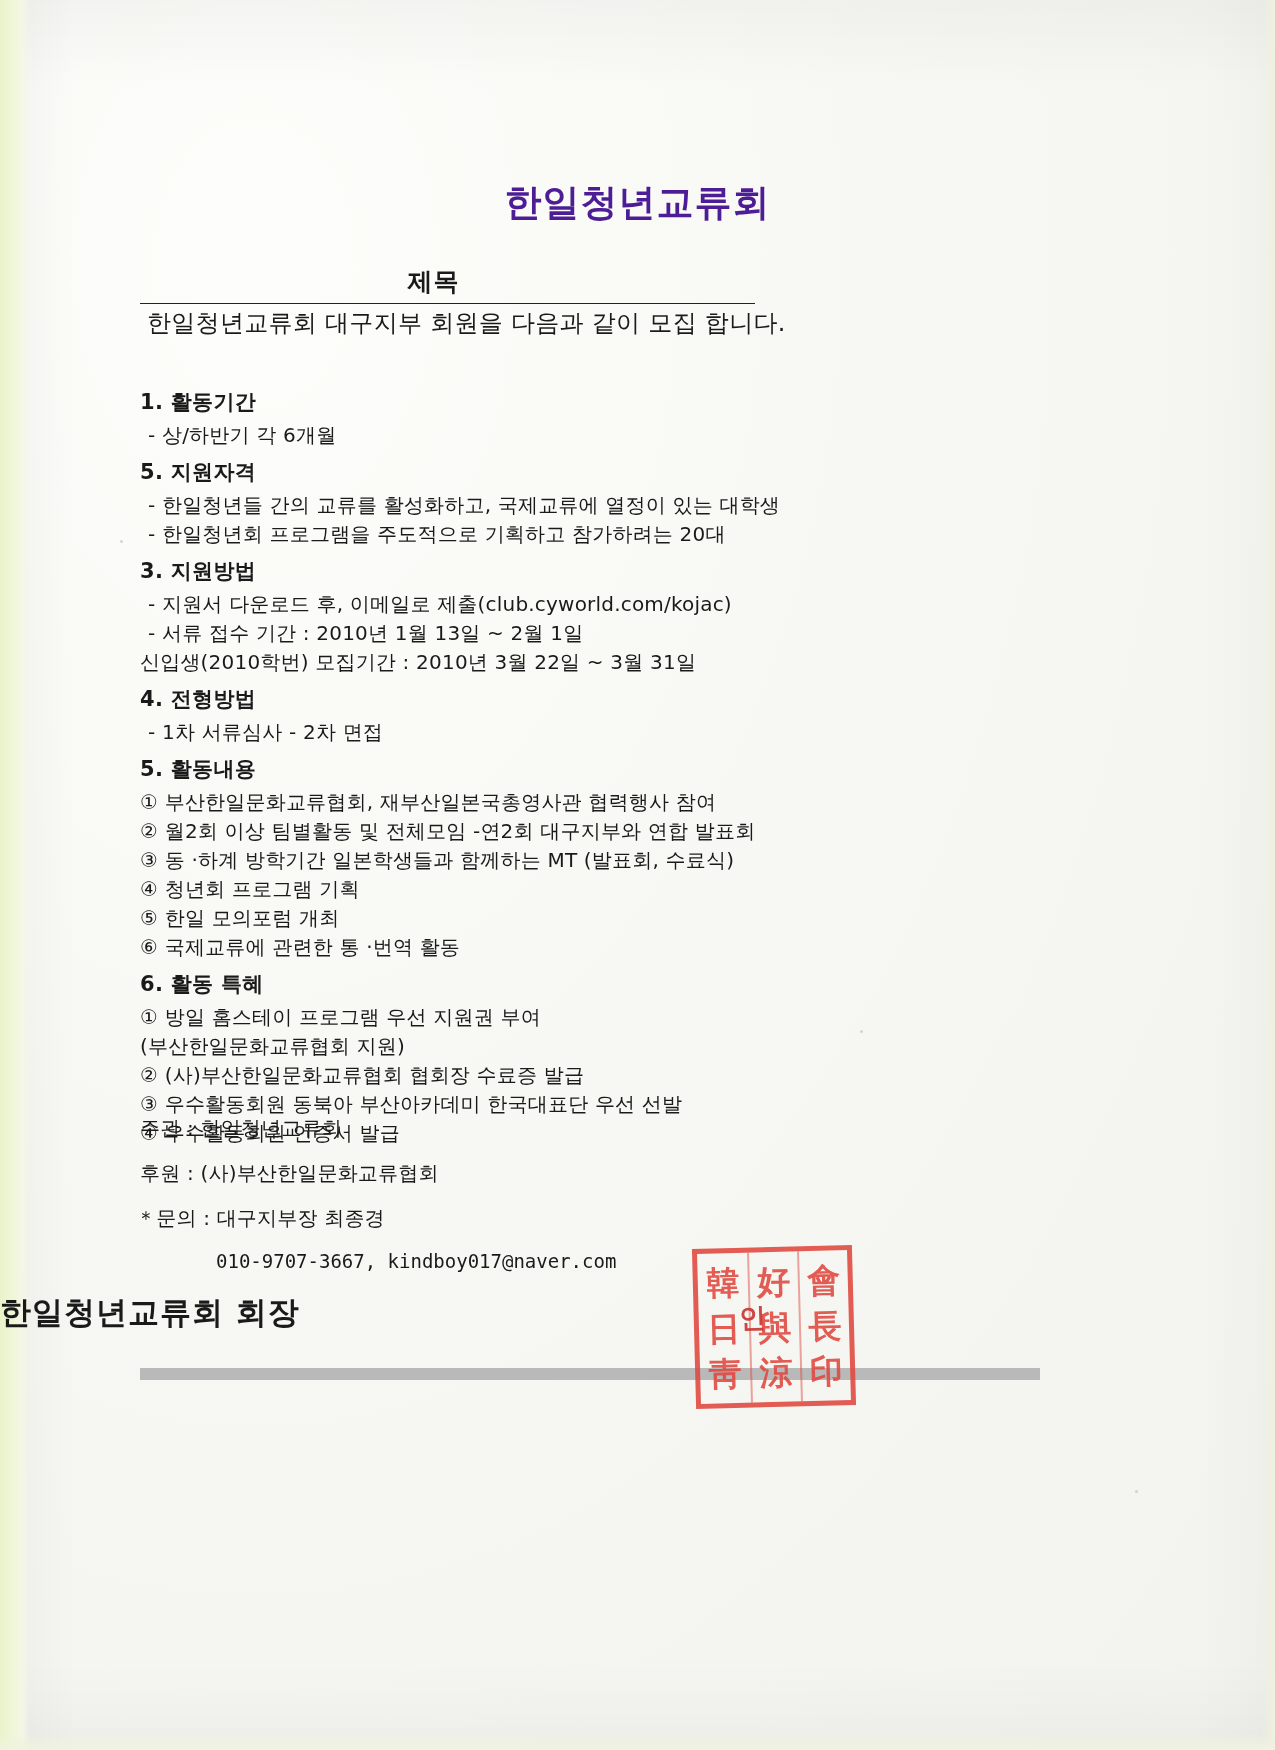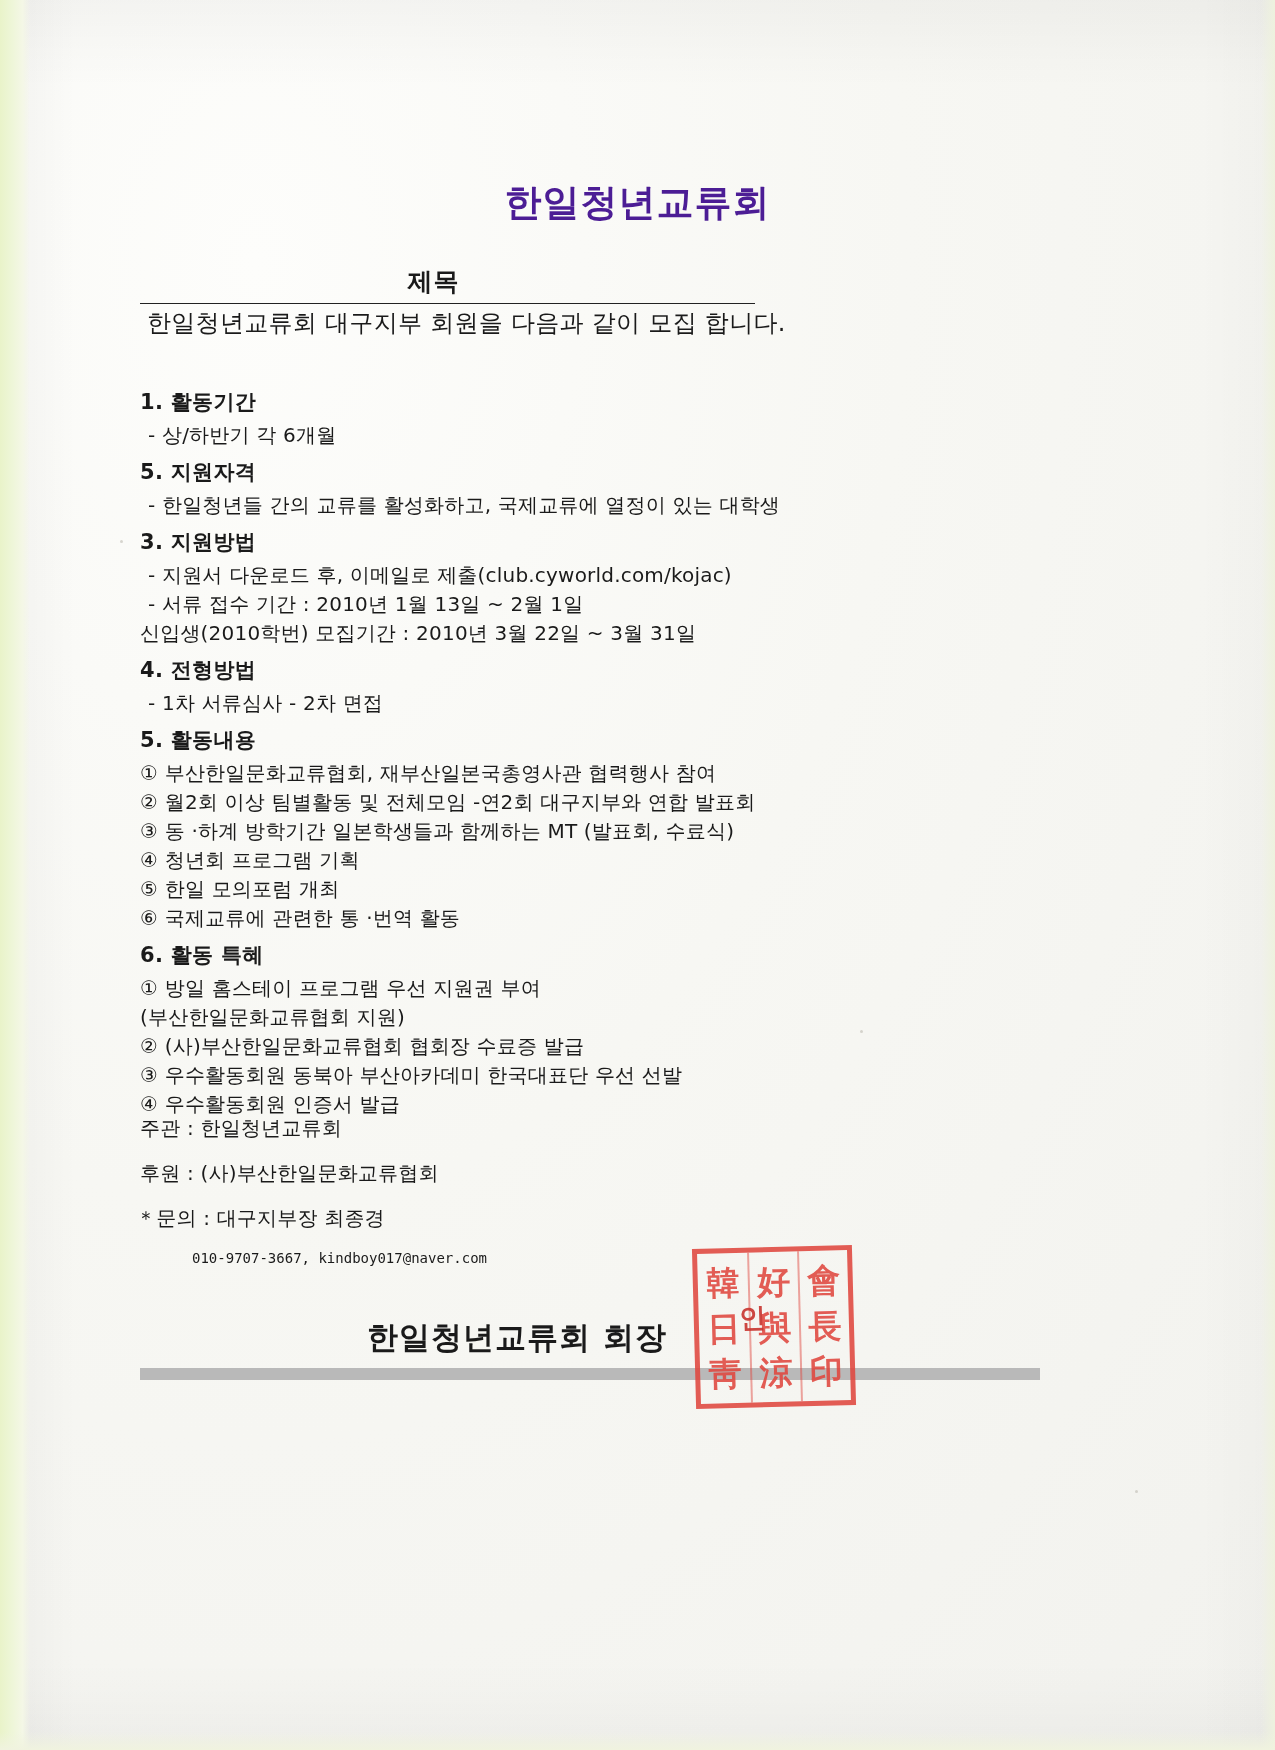--- a/index.html
+++ b/index.html
@@ -138,34 +138,32 @@
     font-size: 20px;
     margin: 0 0 18px 0;
     letter-spacing: 0.2px;
   }
   .contact-block {
     position: absolute;
     top: 1205px;
     left: 136px;
   }
   .contact-line1 { font-size: 20px; letter-spacing: 0.2px; }
-  .contact-line2 { font-size: 14px; margin-top: 18px; margin-left: 56px; font-family: "DejaVu Sans Mono", monospace; letter-spacing: 0px;}
+  .contact-line2 { font-size: 19px; margin-top: 18px; margin-left: 80px; font-family: "DejaVu Sans Mono", monospace; letter-spacing: 0px;}
 
   .signature {
     position: absolute;
     top: 1292px;
     left: 0;
     width: 1124px;
-    text-align: center;
     font-size: 31px;
     font-weight: 700;
     letter-spacing: 1px;
     padding-right: 90px;
     box-sizing: border-box;
-    margin-top: 25px;
   }
 
   .rule {
     position: absolute;
     left: 140px;
     top: 1368px;
     width: 900px;
     height: 12px;
     background: #b9b9b9;
   }
@@ -228,20 +226,21 @@
 
   <div class="lead">한일청년교류회 대구지부 회원을 다음과 같이 모집 합니다.</div>
 
   <div class="body-block">
 
     <div class="sec-head">1. 활동기간</div>
     <div class="line">- 상/하반기 각 6개월</div>
 
     <div class="sec-head">5. 지원자격</div>
     <div class="line">- 한일청년들 간의 교류를 활성화하고, 국제교류에 열정이 있는 대학생</div>
+    <div class="line">- 한일청년회 프로그램을 주도적으로 기획하고 참가하려는 20대</div>
 
     <div class="sec-head">3. 지원방법</div>
     <div class="line">- 지원서 다운로드 후, 이메일로 제출(club.cyworld.com/kojac)</div>
     <div class="line">- 서류 접수 기간 : 2010년 1월 13일 ~ 2월 1일</div>
     <div class="line noindent">신입생(2010학번) 모집기간 : 2010년 3월 22일 ~ 3월 31일</div>
 
     <div class="sec-head">4. 전형방법</div>
     <div class="line">- 1차 서류심사 - 2차 면접</div>
 
     <div class="sec-head">5. 활동내용</div>

